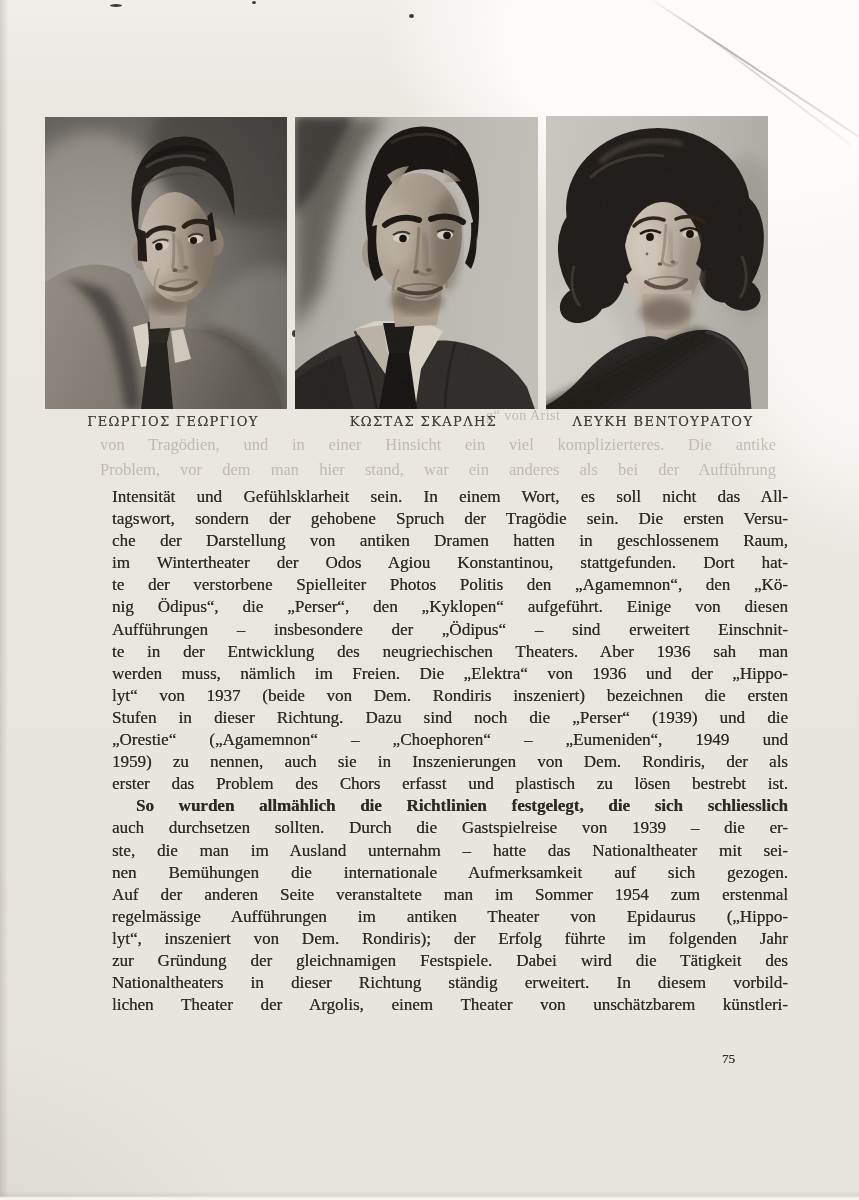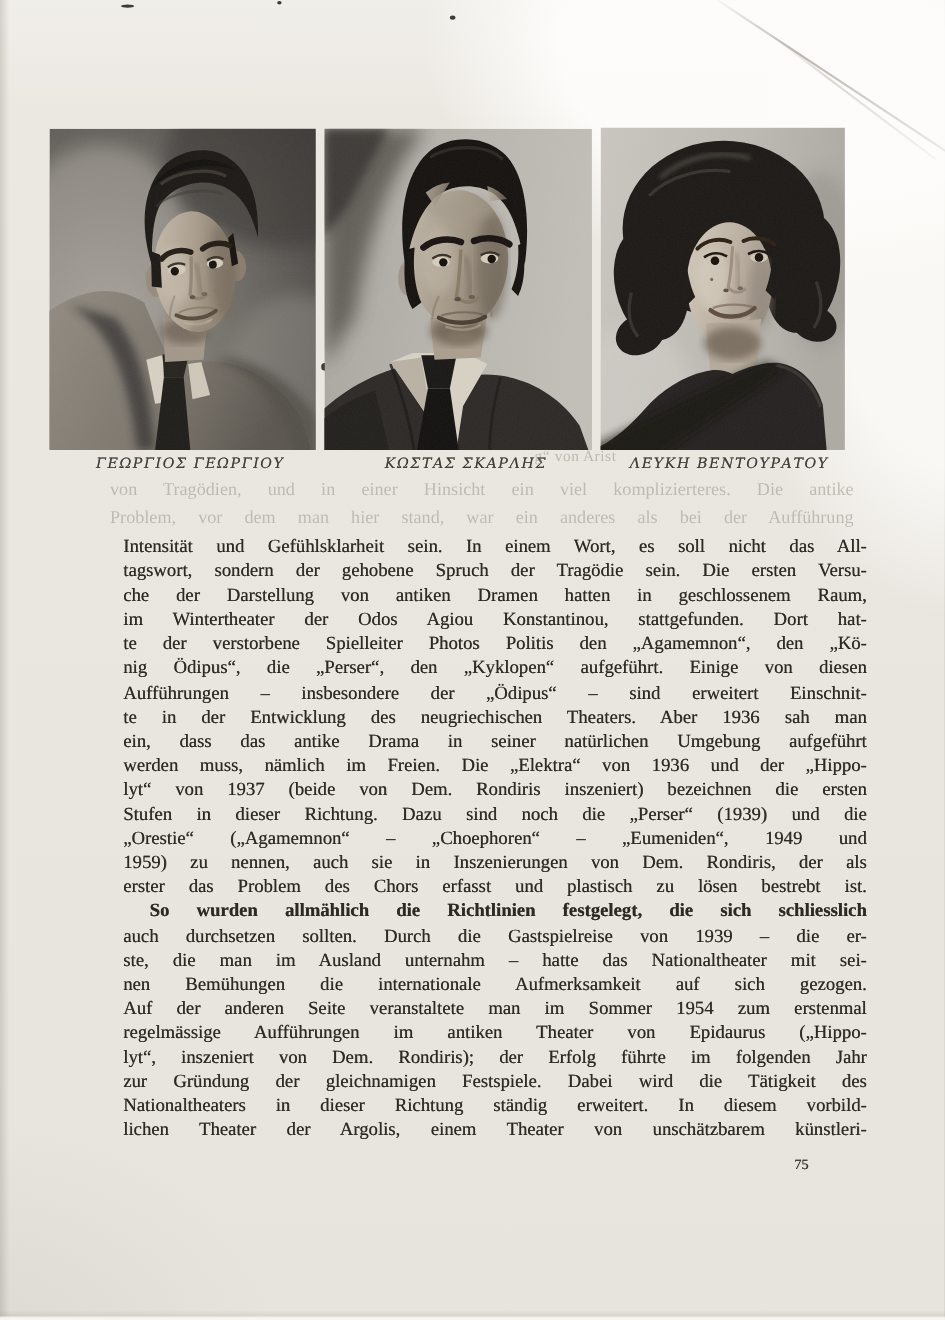--- a/index.html
+++ b/index.html
@@ -22,21 +22,21 @@
   .crease.c2 { left:700px; top:30px; width:190px; height:1.5px; transform:rotate(37deg); opacity:.5; }
   .speck { position:absolute; background:#3e3b36; border-radius:50%; }
 
   .photo { position:absolute; margin:0; padding:0; box-shadow: inset 0 0 0 1px rgba(62,58,52,0.28); }
   .photo svg { display:block; width:100%; height:100%; }
   .photo.p1 { left:45px;  top:117px; width:242px; height:292px; }
   .photo.p2 { left:295px; top:117px; width:243px; height:292px; }
   .photo.p3 { left:546px; top:116px; width:222px; height:293px; }
 
   .caption { position:absolute; top:414px; text-align:center;
-    font-style:italic; font-size:13px; letter-spacing:1.4px; color:#403e39;
+    font-size:13px; letter-spacing:1.4px; color:#403e39;
     font-family:"DejaVu Serif","Liberation Serif",serif;
     text-shadow:0 0 0.5px rgba(64,62,57,0.65); white-space:nowrap; }
   .caption.cap1 { left:52px;  width:242px; }
   .caption.cap2 { left:302px; width:243px; }
   .caption.cap3 { left:552px; width:222px; }
 
   .ghost-frag { position:absolute; left:486px; top:408px; font-size:14px; color:#908d82;
     opacity:.5; filter:blur(0.4px); letter-spacing:.5px; white-space:nowrap; }
   .ghost-lines { position:absolute; left:100px; top:433px; width:676px;
     font-size:16.5px; line-height:24.5px; color:#9b978a; opacity:.55; filter:blur(0.45px); }
@@ -325,21 +325,20 @@
     <div class="para">
 
     <div class="line">Intensität und Gefühlsklarheit sein. In einem Wort, es soll nicht das All-</div>
         <div class="line">tagswort, sondern der gehobene Spruch der Tragödie sein. Die ersten Versu-</div>
         <div class="line">che der Darstellung von antiken Dramen hatten in geschlossenem Raum,</div>
         <div class="line">im Wintertheater der Odos Agiou Konstantinou, stattgefunden. Dort hat-</div>
         <div class="line">te der verstorbene Spielleiter Photos Politis den „Agamemnon“, den „Kö-</div>
         <div class="line">nig Ödipus“, die „Perser“, den „Kyklopen“ aufgeführt. Einige von diesen</div>
         <div class="line">Aufführungen – insbesondere der „Ödipus“ – sind erweitert Einschnit-</div>
         <div class="line">te in der Entwicklung des neugriechischen Theaters. Aber 1936 sah man</div>
-        <div class="line">ein, dass das antike Drama in seiner natürlichen Umgebung aufgeführt</div>
         <div class="line">werden muss, nämlich im Freien. Die „Elektra“ von 1936 und der „Hippo-</div>
         <div class="line">lyt“ von 1937 (beide von Dem. Rondiris inszeniert) bezeichnen die ersten</div>
         <div class="line">Stufen in dieser Richtung. Dazu sind noch die „Perser“ (1939) und die</div>
         <div class="line">„Orestie“ („Agamemnon“ – „Choephoren“ – „Eumeniden“, 1949 und</div>
         <div class="line">1959) zu nennen, auch sie in Inszenierungen von Dem. Rondiris, der als</div>
         <div class="line">erster das Problem des Chors erfasst und plastisch zu lösen bestrebt ist.</div>
       </div>
     <div class="para para-indent">
 
     <div class="line">So wurden allmählich die Richtlinien festgelegt, die sich schliesslich</div>

